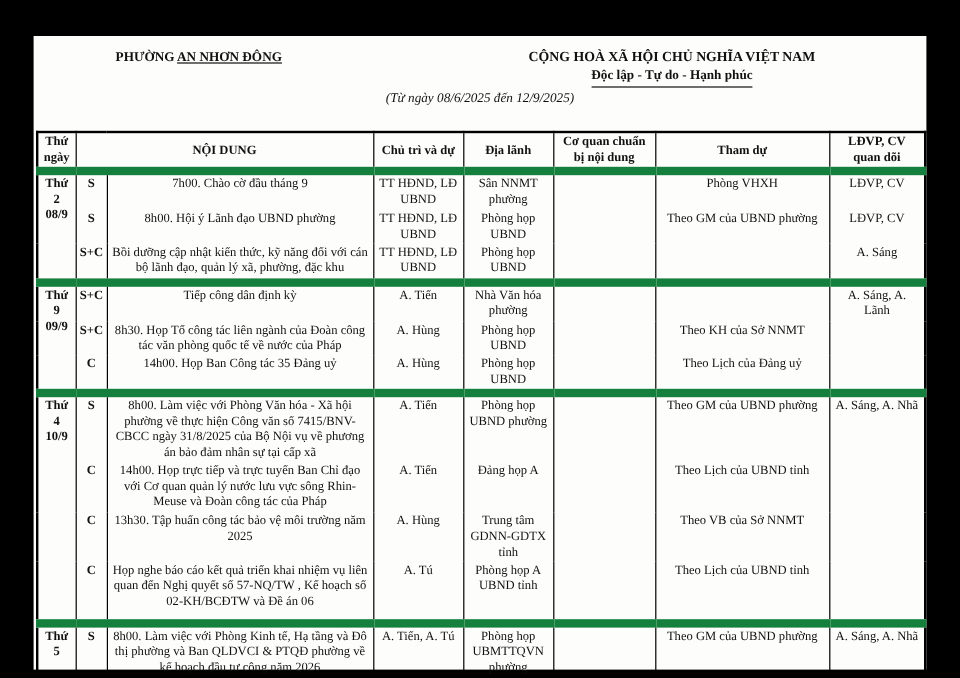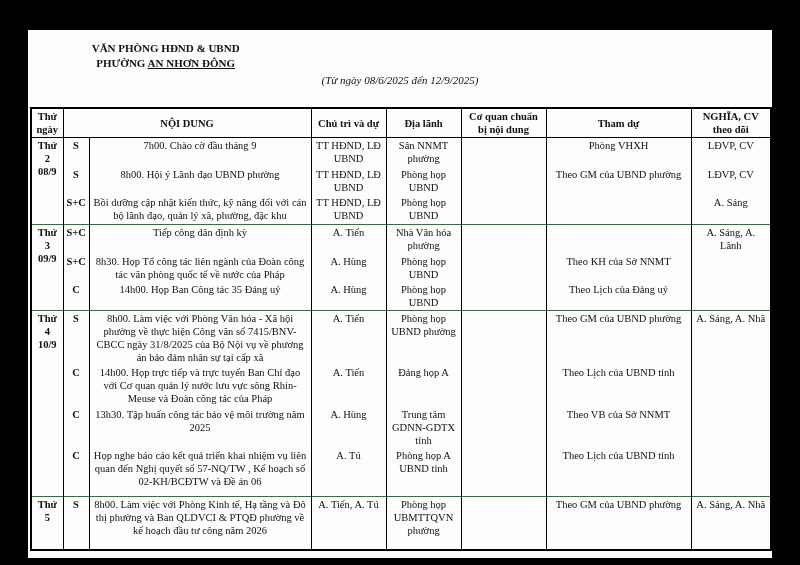--- a/index.html
+++ b/index.html
@@ -36,34 +36,37 @@
     border-left:1px solid #000;
     padding:1px 3px;
     font-size:10.5px;line-height:13px;
     overflow:hidden;
   }
   table.sched th{
     font-weight:bold;text-align:center;vertical-align:middle;
     border-bottom:1px solid #000;height:26px;
   }
   table.sched td{vertical-align:top;text-align:center;}
-  tr.day-start td{border-top:1px solid #15803d;}
+  tr.day-start td{border-top:7px solid #15803d;}
   td.c-day{font-weight:bold;}
   td.c-marker{font-weight:bold;}
   td.c-content{text-align:left;}
 </style>
 </head>
 <body>
 
 <div class="page">
 
   <div class="letterhead">
     <div class="office">
-      <div>VĂN PHÒNG HĐND &amp; UBND</div>
       <div><span>PHƯỜNG</span> <span class="u-name">AN NHƠN ĐÔNG</span></div>
+    </div>
+    <div class="national">
+      <div class="line1">CỘNG HOÀ XÃ HỘI CHỦ NGHĨA VIỆT NAM</div>
+      <div><span class="u-motto">Độc lập - Tự do - Hạnh phúc</span></div>
     </div>
   </div>
 
   <div class="doc-subtitle">(Từ ngày 08/6/2025 đến 12/9/2025)</div>
 
   <table class="sched">
     <colgroup>
       <col style="width:32px">
         <col style="width:26px">
         <col style="width:222px">
@@ -74,21 +77,21 @@
         <col style="width:80px">
     </colgroup>
     <thead>
         <tr>
           <th>Thứ ngày</th>
           <th colspan="2">NỘI DUNG</th>
           <th>Chủ trì và dự</th>
           <th>Địa lãnh</th>
           <th>Cơ quan chuẩn bị nội dung</th>
           <th>Tham dự</th>
-          <th>NGHĨA, CV theo dõi</th>
+          <th>LĐVP, CV quan dõi</th>
         </tr>
       </thead>
     <tbody>
         <tr class="day-start">
           <td class="c-day" rowspan="3">
             <div>Thứ 2</div>
             <div>08/9</div>
           </td>
           <td class="c-marker" style="height: 27px;">S</td>
           <td class="c-content">7h00. Chào cờ đầu tháng 9</td>
@@ -111,21 +114,21 @@
           <td class="c-marker" style="height: 27px;">S+C</td>
           <td class="c-content">Bồi dưỡng cập nhật kiến thức, kỹ năng đối với cán bộ lãnh đạo, quản lý xã, phường, đặc khu</td>
           <td class="c-chair">TT HĐND, LĐ UBND</td>
           <td class="c-loc">Phòng họp UBND</td>
           <td class="c-prep"></td>
           <td class="c-att"></td>
           <td class="c-follow">A. Sáng</td>
         </tr>
         <tr class="day-start">
           <td class="c-day" rowspan="3">
-            <div>Thứ 3</div>
+            <div>Thứ 9</div>
             <div>09/9</div>
           </td>
           <td class="c-marker" style="height: 27px;">S+C</td>
           <td class="c-content">Tiếp công dân định kỳ</td>
           <td class="c-chair">A. Tiến</td>
           <td class="c-loc">Nhà Văn hóa phường</td>
           <td class="c-prep"></td>
           <td class="c-att"></td>
           <td class="c-follow">A. Sáng, A. Lãnh</td>
         </tr>

